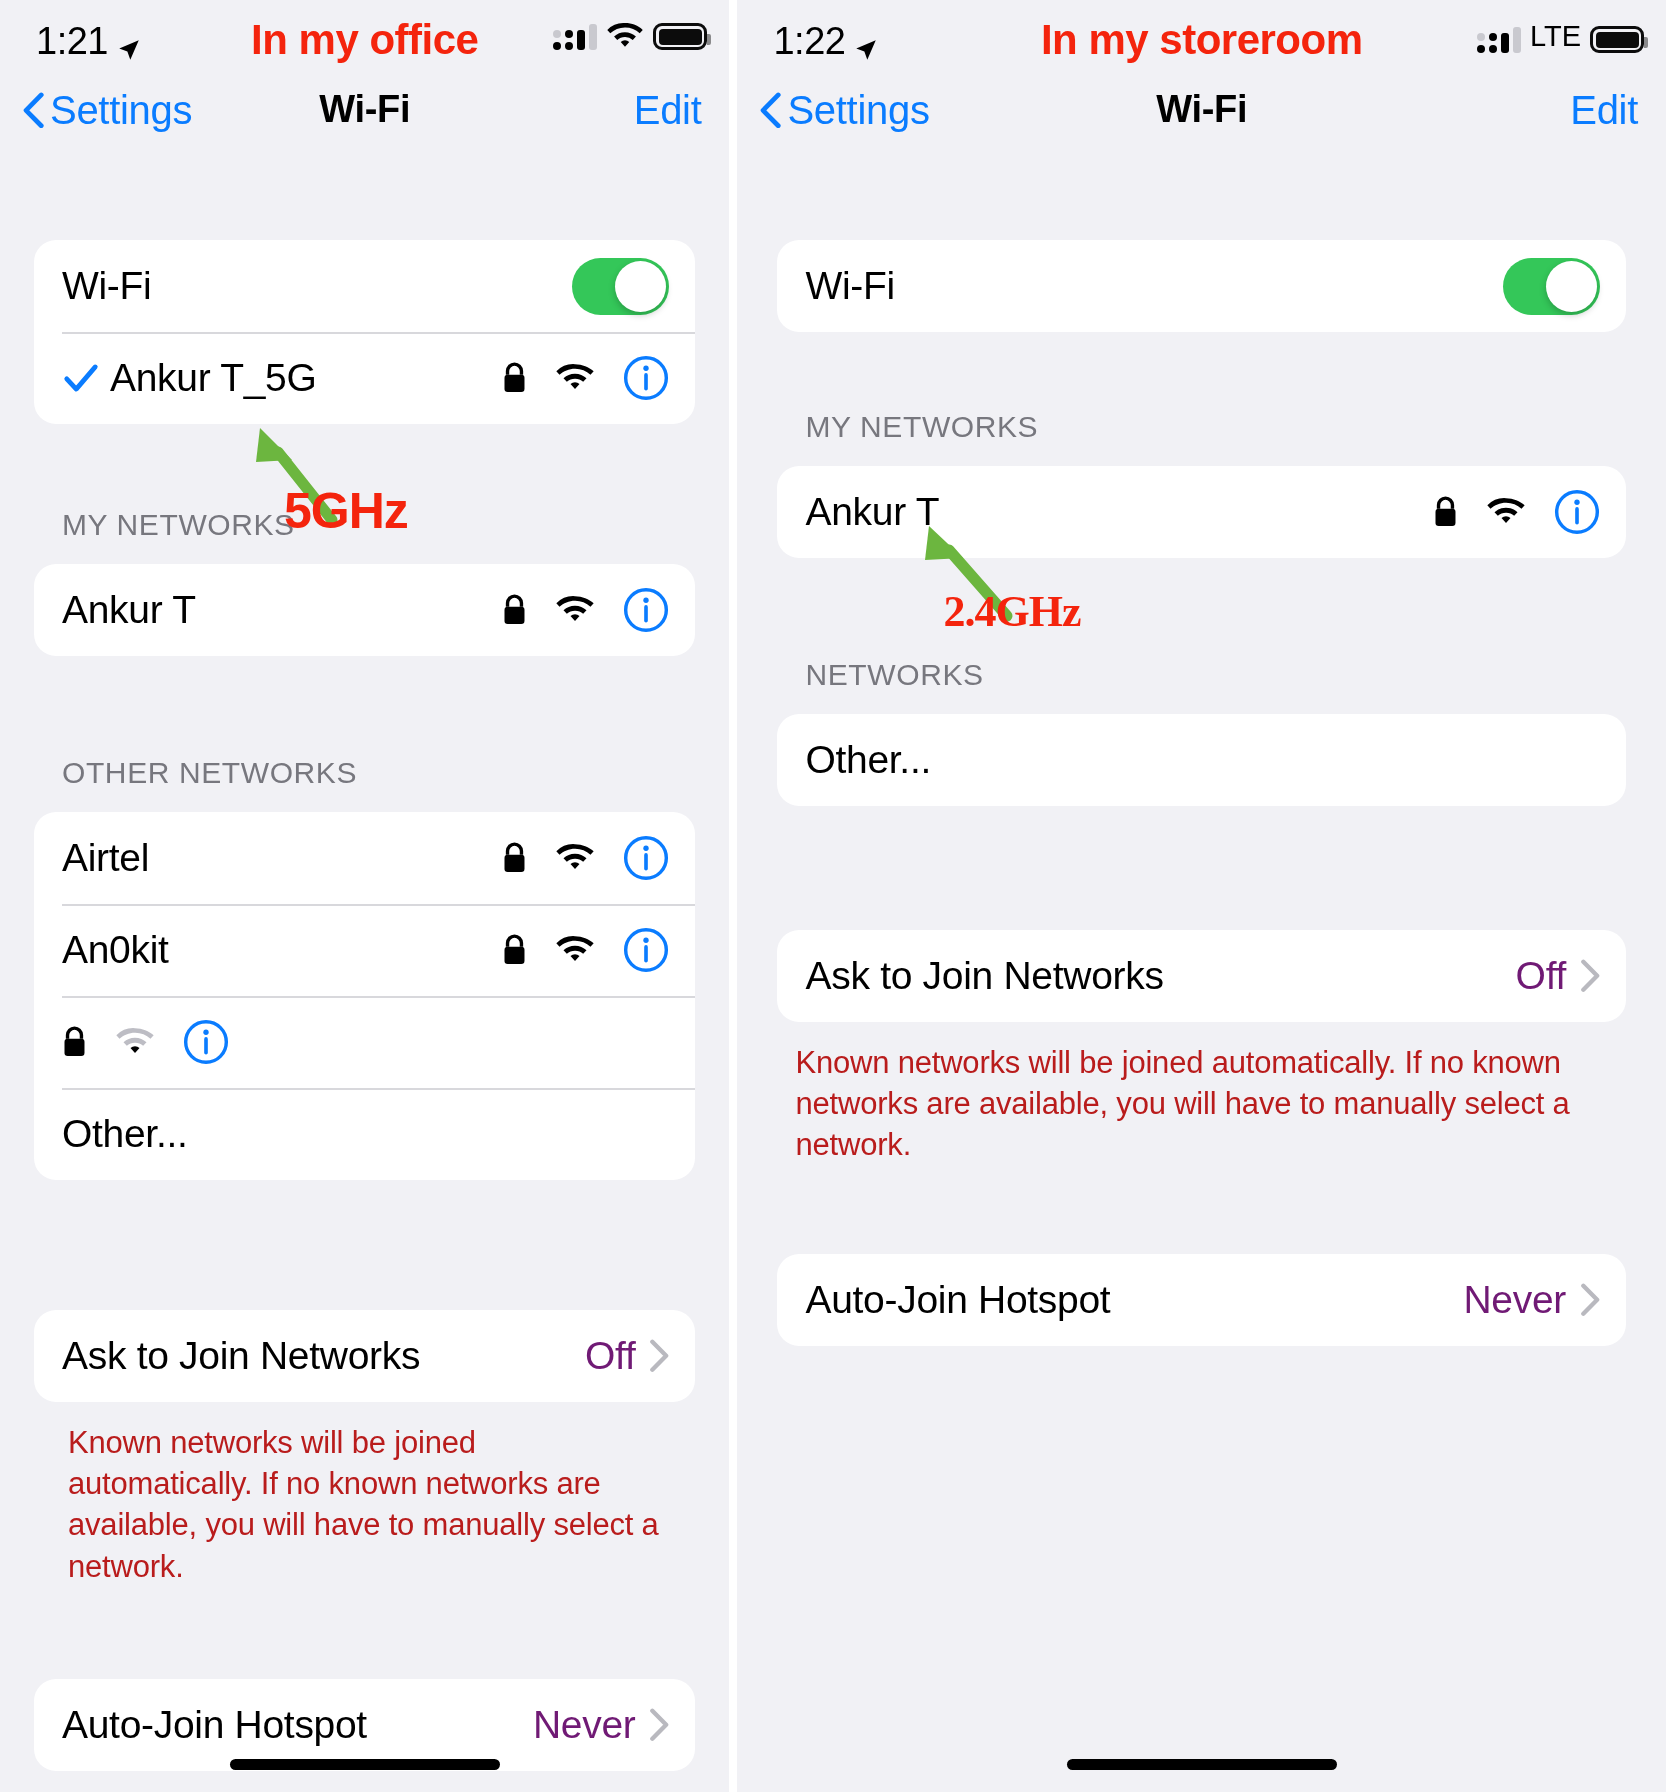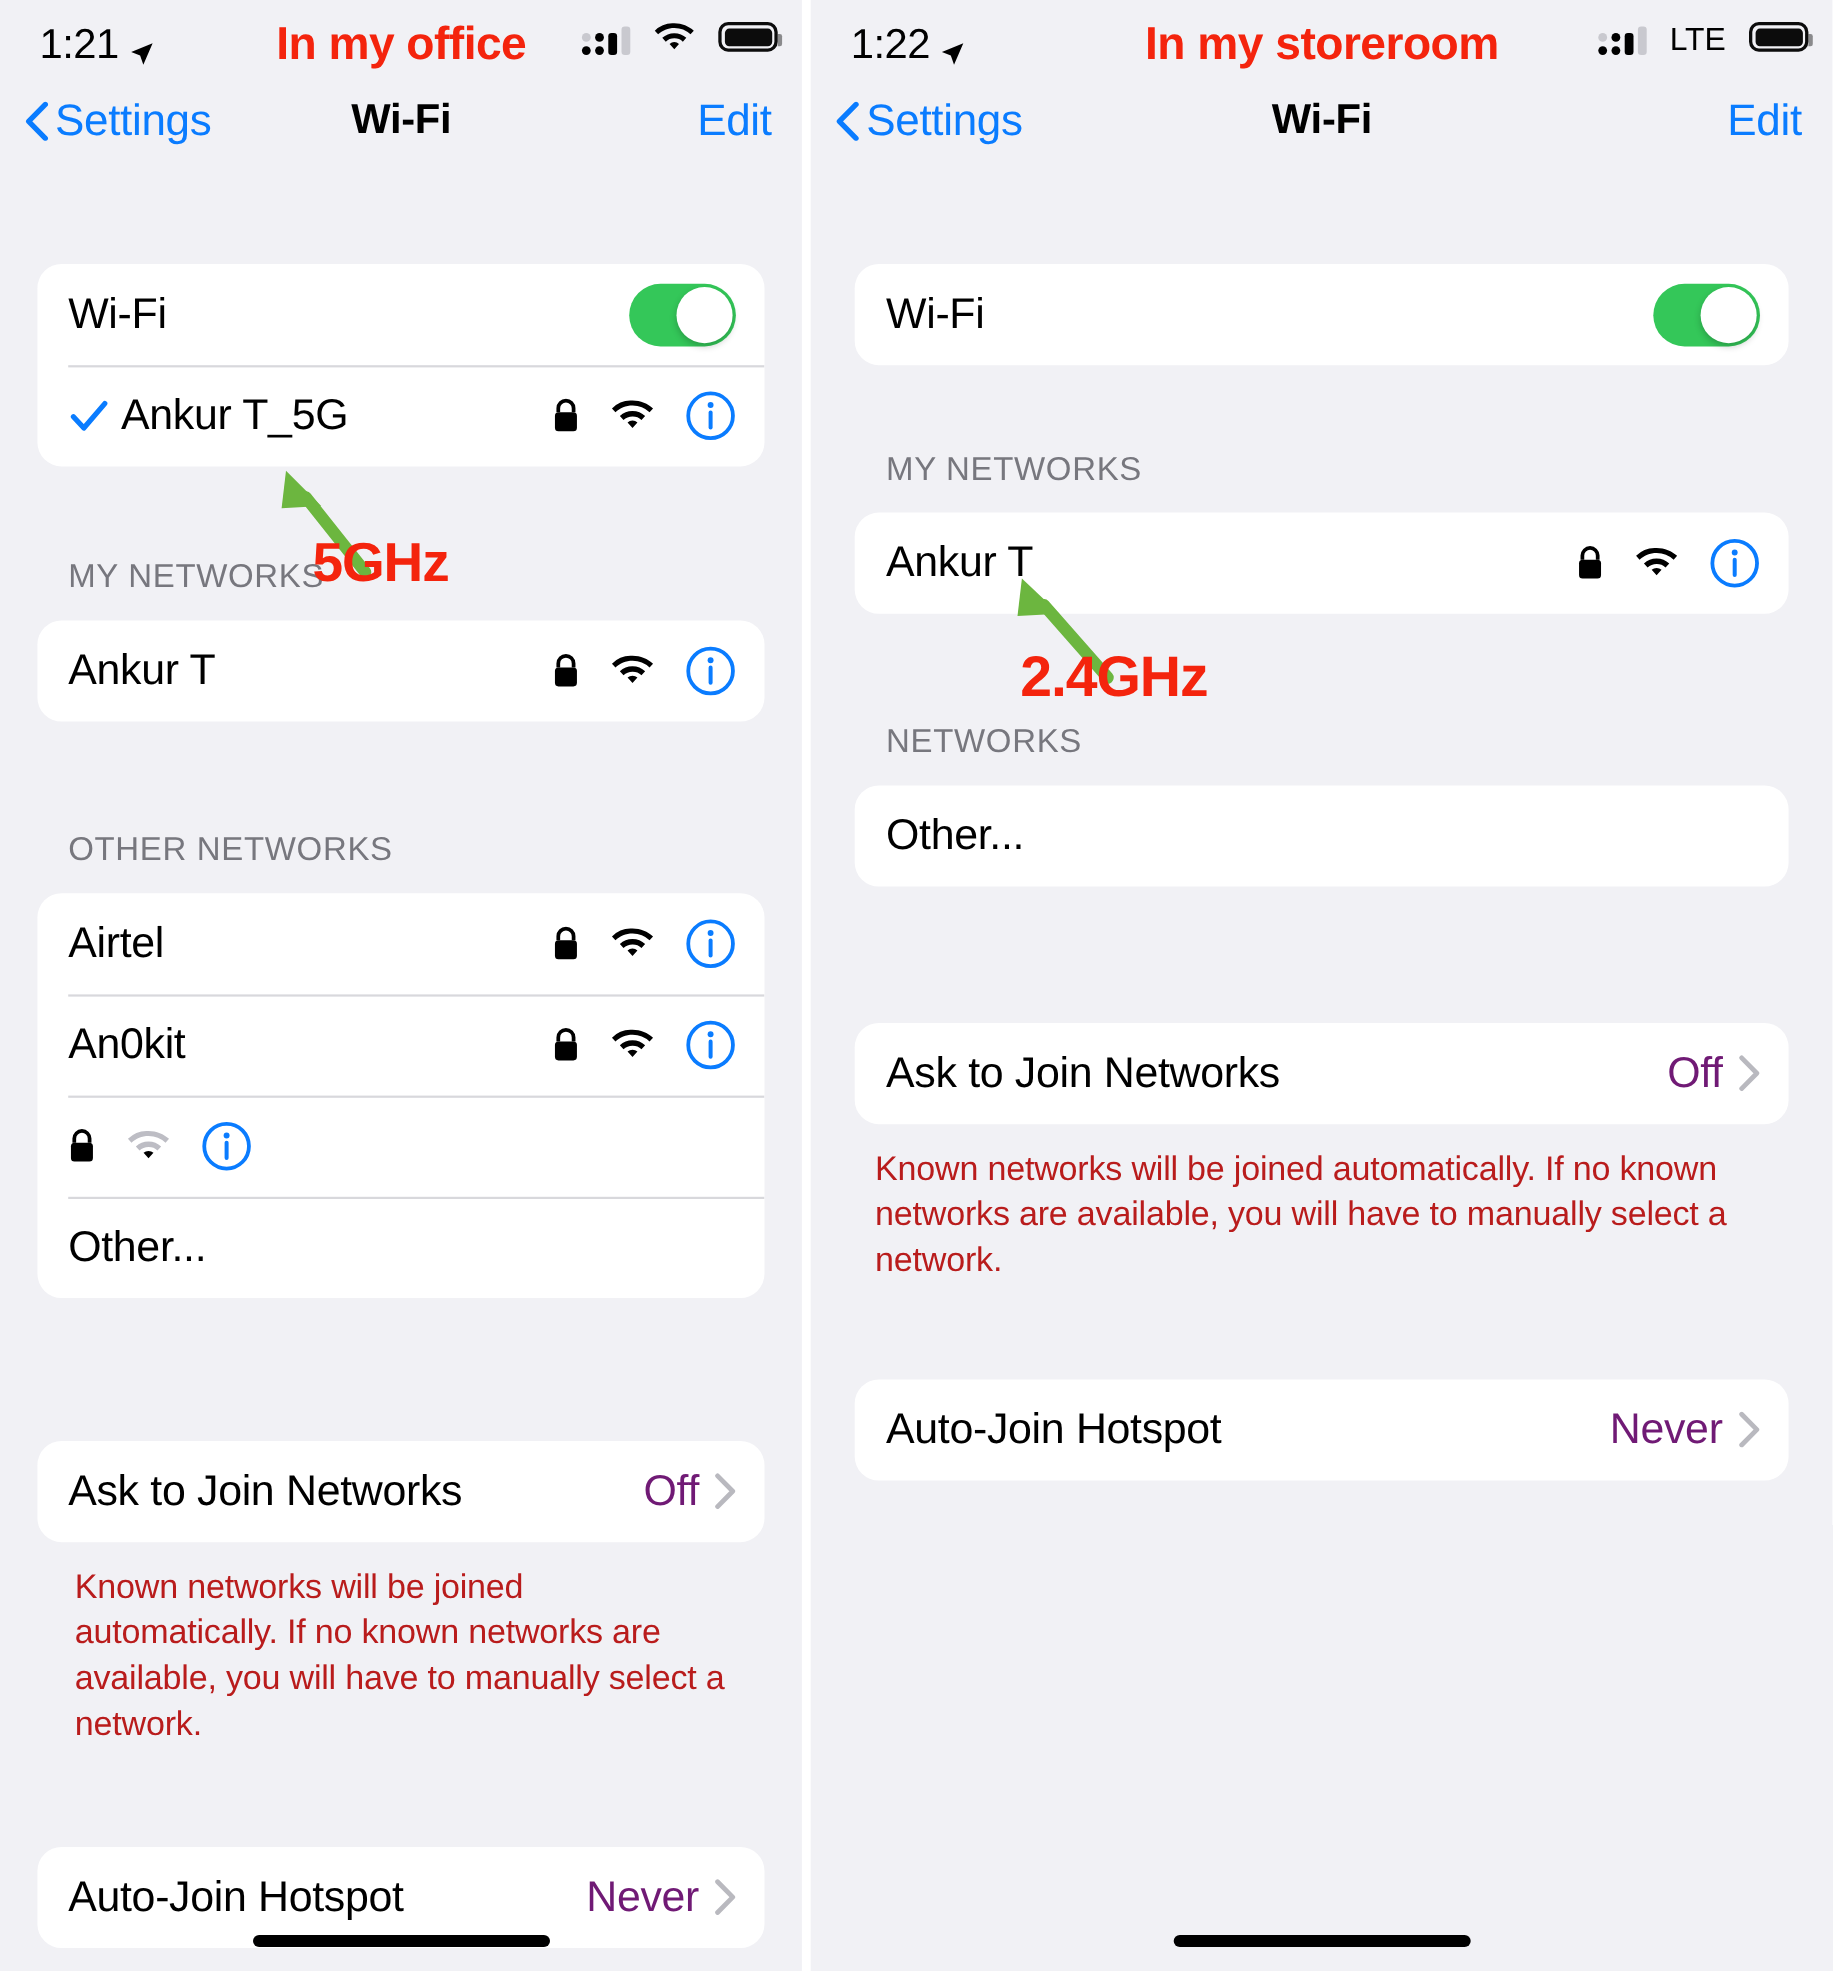--- a/index.html
+++ b/index.html
@@ -33,21 +33,21 @@
     font-size: 38px; font-weight: 500; color: #000; letter-spacing: -0.5px;
     display: flex; align-items: center; gap: 6px;
   }
   .loc-arrow { display: inline-block; width: 26px; height: 26px; margin-left: 2px; }
   .sb-caption {
     position: absolute; width: 100%; text-align: center; top: 16px;
     font-size: 42px; font-weight: bold; color: #f4240d; letter-spacing: -0.5px;
   }
   .sb-right {
     position: absolute; right: 22px; top: 20px;
-    display: flex; align-items: flex-start; gap: 21px;
+    display: flex; align-items: flex-end; gap: 9px;
   }
   .sig-dots { display: flex; align-items: flex-end; gap: 4px; height: 30px; }
   .sig-col { display: flex; flex-direction: column; justify-content: flex-end; gap: 4px; }
   .dot { width: 8px; height: 8px; border-radius: 50%; background: #000; }
   .dot.off { background: #c9c9cf; }
   .bar { width: 8px; border-radius: 3px; background: #000; }
   .bar.off { background: #c9c9cf; }
   .lte-txt { font-size: 29px; font-weight: 500; color: #000; letter-spacing: 0px; }
   .wifi-status { width: 38px; height: 28px; }
   .battery {
@@ -476,21 +476,21 @@
             </span>
           </div>
         </div>
       </div>
 
       <div style="height:56px; position:relative;">
         <svg class="anno" style="left:122px; top:-50px; width:120px; height:120px;" viewBox="0 0 120 120">
           <path d="M108 108 L50 42" stroke="#6cb63f" stroke-width="11" stroke-linecap="round"></path>
           <path d="M30 18 L64 50 L26 52 Z" fill="#6cb63f"></path>
         </svg>
-        <div class="anno-text" style="left:150px; top:28px; font-size:52px;">2.4GHz</div>
+        <div class="anno-text" style="left:166px; top:28px; font-size:44px;font-family:Liberation Serif, serif;">2.4GHz</div>
       </div>
 
       <div style="height:44px"></div>
       <div class="sec-hdr">NETWORKS</div>
       <div class="spacer-sm"></div>
 
       <div class="group">
         <div class="row">
           <div class="row-label">Other...</div>
         </div>

